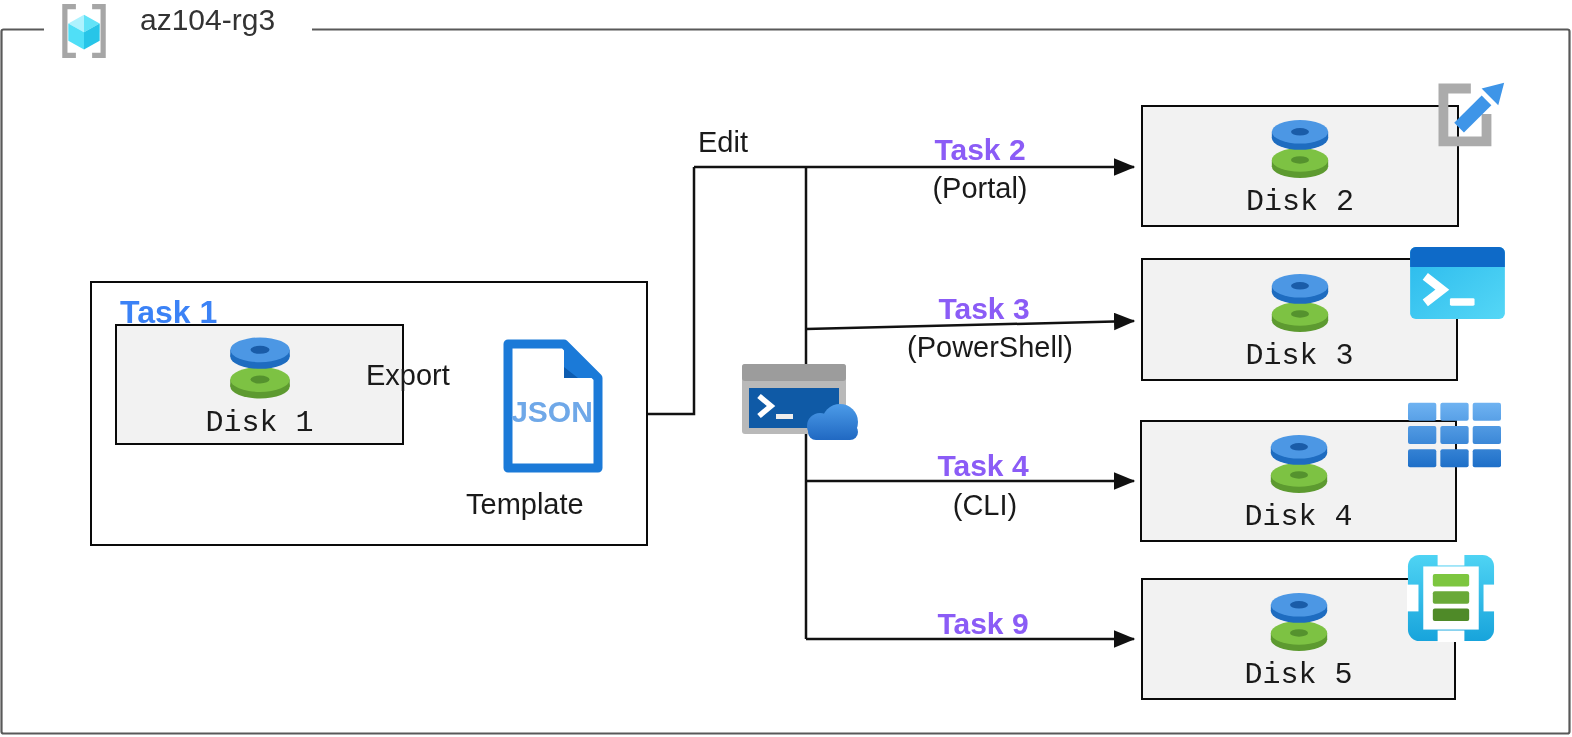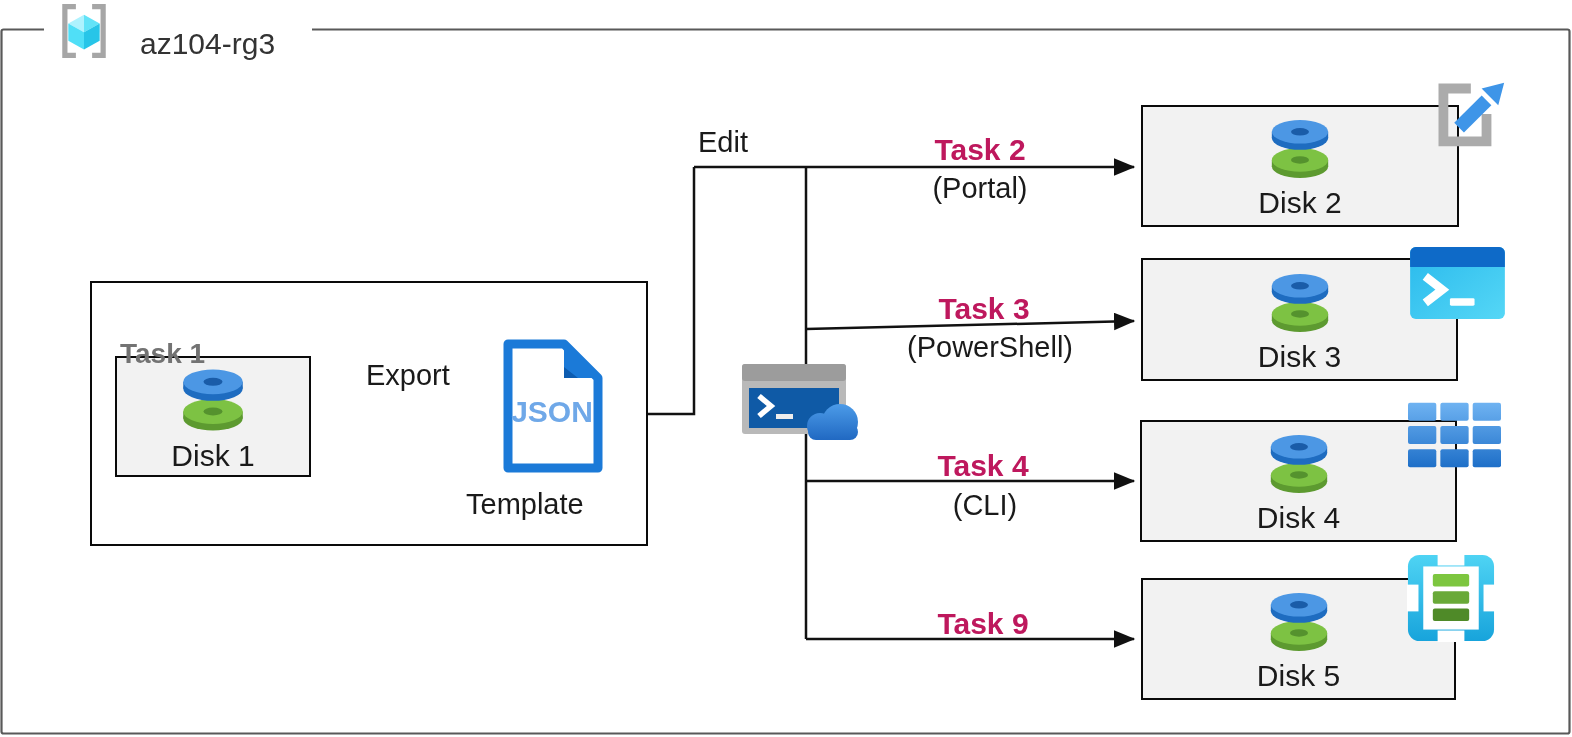--- a/index.html
+++ b/index.html
@@ -2,39 +2,39 @@
 <html><head>
 <meta charset="utf-8">
 <style>
   html,body{margin:0;padding:0;background:#fff;}
   .canvas{
     position:relative;width:1572px;height:737px;background:#fff;overflow:hidden;
     font-family:"Liberation Sans","DejaVu Sans",sans-serif;color:#1a1a1a;
   }
   svg{display:block;}
   .lines{position:absolute;left:0;top:0;z-index:1;}
-  .box{position:absolute;z-index:2;box-sizing:border-box;}
+  .box{position:absolute;z-index:2;box-sizing:border-box;font-family:Liberation Mono, monospace;}
   .task1-box{border:2.5px solid #0a0a0a;background:#fff;}
   .disk-box{
     border:2.2px solid #0a0a0a;background:#f2f2f2;
     display:flex;flex-direction:column;align-items:center;justify-content:center;
   }
   .disk-label{font-size:30px;color:#1a1a1a;line-height:1.05;margin-top:2px;}
   .task-title{
-    position:absolute;z-index:3;font-size:30px;font-weight:bold;color:#be185d;
+    position:absolute;z-index:3;font-size:30px;font-weight:bold;color:#8b5cf6;
     text-align:center;line-height:1.05;
   }
   .task-method{
     position:absolute;z-index:3;font-size:29px;color:#1a1a1a;text-align:center;line-height:1.05;
   }
   .plain-label{position:absolute;z-index:3;font-size:29px;color:#1a1a1a;line-height:1.05;}
   .center{text-align:left;}
   .icon{position:absolute;z-index:4;}
   .rg-name{position:absolute;z-index:5;font-size:30px;color:#333;line-height:1.05;}
-  .t1-heading{position:absolute;z-index:3;font-size:28px;font-weight:bold;color:#737373;margin-top:44px;}
+  .t1-heading{position:absolute;z-index:3;font-size:32px;font-weight:bold;color:#3b82f6;}
 </style>
 </head>
 <body>
 
 <div class="canvas">
 
   <svg width="0" height="0" style="position:absolute">
     <defs>
       <marker id="arrow" markerWidth="10" markerHeight="9" refX="8" refY="3.5" orient="auto" markerUnits="strokeWidth">
         <path d="M0,0 L8.5,3.5 L0,7 Z" fill="#111"></path>
@@ -67,26 +67,26 @@
   </svg>
 
   <svg class="icon" style="left:52px;top:2px" width="64" height="58" viewBox="0 0 100 100">
     <path d="M36,8 H17 V92 H36" fill="none" stroke="#A6A6A6" stroke-width="9"></path>
     <path d="M64,8 H83 V92 H64" fill="none" stroke="#A6A6A6" stroke-width="9"></path>
     <polygon points="50,22 23,37 50,52" fill="#AEF2FE"></polygon>
     <polygon points="50,22 77,37 50,52" fill="#62E3F8"></polygon>
     <polygon points="23,37 50,52 50,82 23,67" fill="#50DFF7"></polygon>
     <polygon points="77,37 50,52 50,82 77,67" fill="#27C5E8"></polygon>
   </svg>
-  <div class="rg-name" style="left:140px;top:28px">az104-rg3</div>
+  <div class="rg-name" style="left:140px;top:4px">az104-rg3</div>
 
   <div class="box task1-box" style="left:90px;top:281px;width:558px;height:265px"></div>
   <div class="t1-heading" style="left:120px;top:294px">Task 1</div>
 
-  <div class="box disk-box" style="left:115px;top:356px;width:196px;height:121px">
+  <div class="box disk-box" style="left:115px;top:324px;width:289px;height:121px">
     <svg width="84" height="76">
         <use href="#sym-disk"></use>
       </svg>
     <div class="disk-label">Disk 1</div>
   </div>
 
   <div class="plain-label center" style="left:366px;top:360px;width:102px">Export</div>
 
   <svg class="icon" style="left:492px;top:336px" width="122" height="140" viewBox="0 0 122 140">
     <path d="M16,8 H72 L106,42 V132 H16 Z" fill="#fff" stroke="#1B7AD8" stroke-width="9" stroke-linejoin="round"></path>

